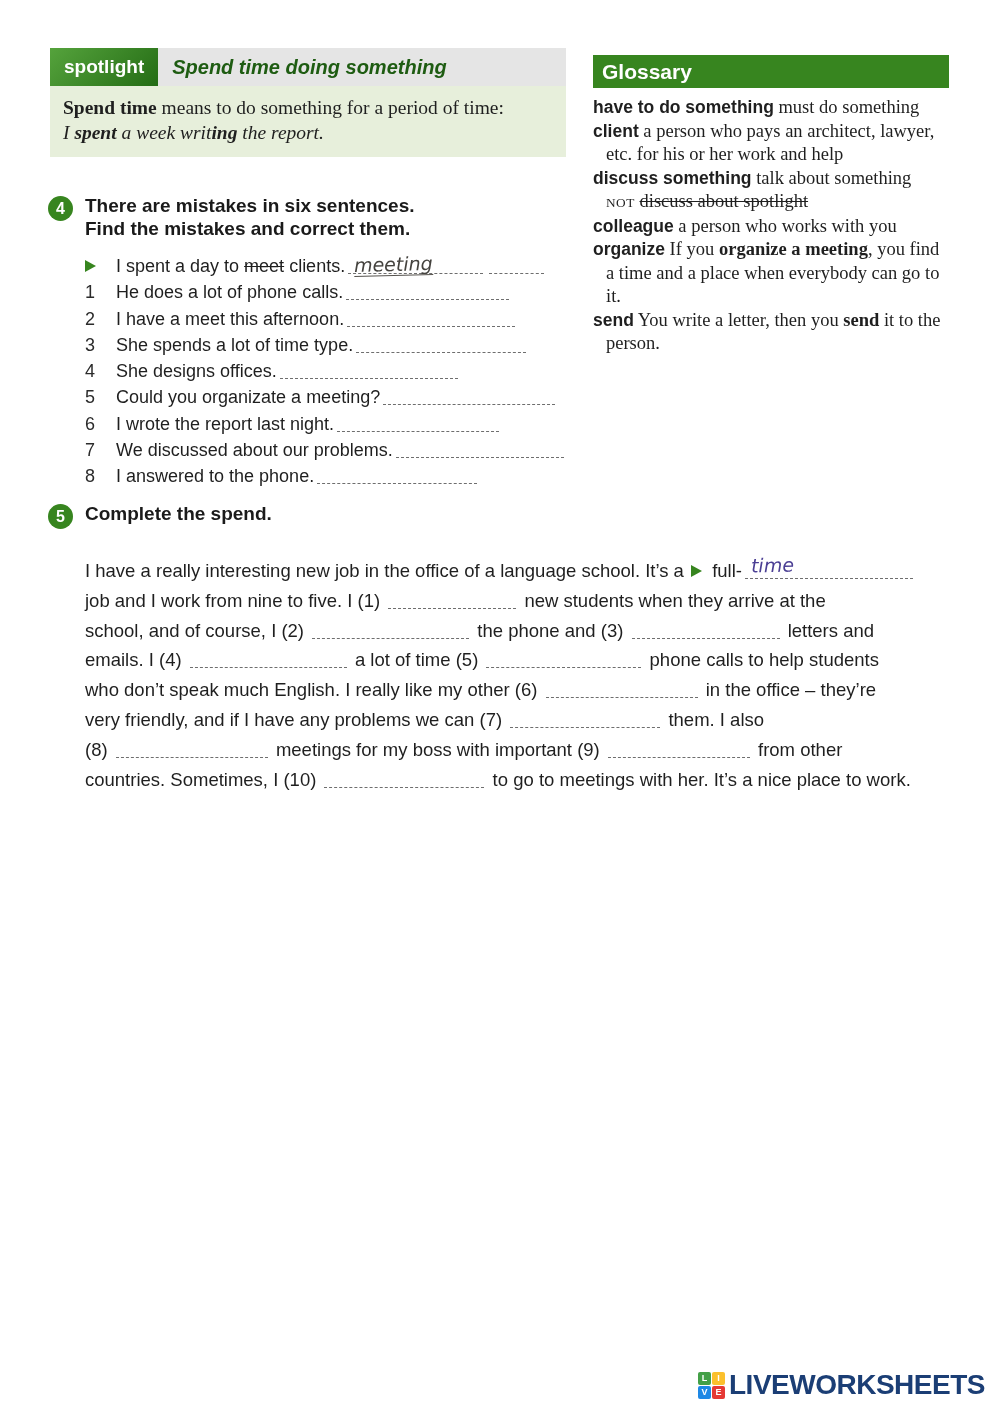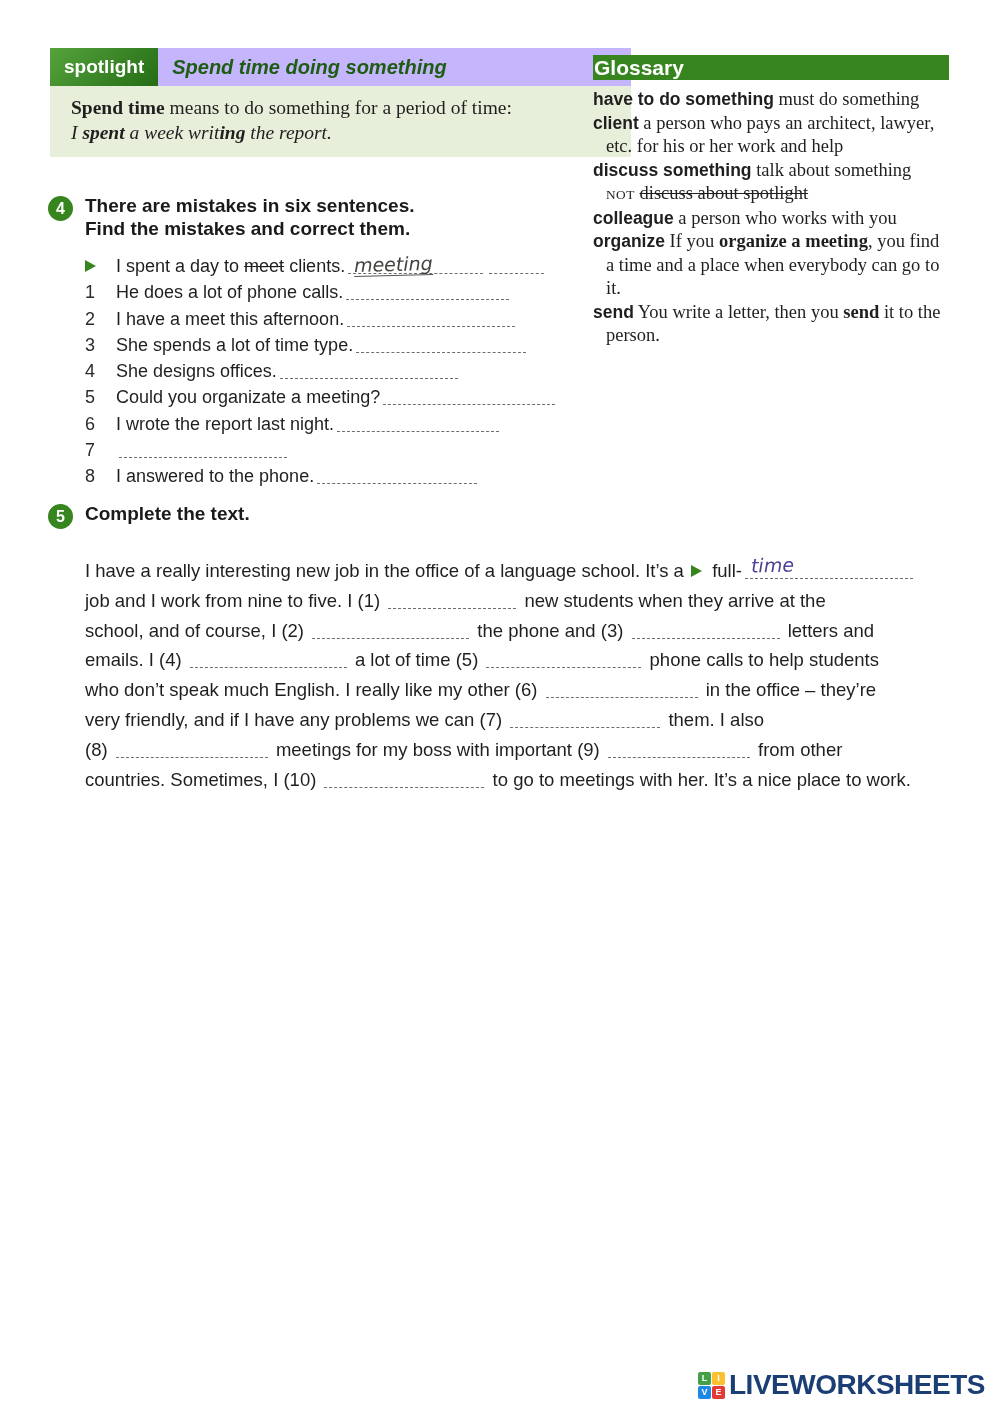--- a/index.html
+++ b/index.html
@@ -26,42 +26,42 @@
   }
   .hw{
     position:absolute;left:6px;bottom:-3px;white-space:nowrap;
     font-family:"DejaVu Sans", sans-serif;font-style:italic;
     font-size:19px;transform:rotate(-1.5deg);
   }
   .ink-dark{color:#44423e;border-bottom:1.5px solid #55524d;}
   .ink-purple{color:#4b3f94;}
 
   
-  .spotlight{position:absolute;left:50px;top:48px;width:581px;}
+  .spotlight{position:absolute;left:50px;top:48px;width:516px;}
   .sp-head{display:flex;height:38px;}
   .sp-tab{
     background:linear-gradient(135deg,#55a33c,#246c15);
     color:#ffffff;font-weight:bold;font-size:19px;
     display:flex;align-items:center;padding:0 14px;
   }
   .sp-title{
-    background:#c4b5fd;color:#1e5c12;font-weight:bold;font-style:italic;
+    background:#e5e5e5;color:#1e5c12;font-weight:bold;font-style:italic;
     font-size:20px;flex:1;display:flex;align-items:center;padding:0 14px;
   }
   .sp-body{
     background:#e7efdb;padding:9px 13px 12px 13px;
     font-family:"Liberation Serif", serif;font-size:19.5px;line-height:25px;
   }
-  .sp-line{white-space:nowrap;margin-left:8px;}
+  .sp-line{white-space:nowrap;}
 
   
   .glossary{position:absolute;left:593px;top:55px;width:356px;}
   .gl-head{
     background:#37851f;color:#ffffff;font-size:21px;font-weight:bold;
-    height:25px;display:flex;align-items:center;padding-left:1px;
+    height:33px;display:flex;align-items:center;padding-left:9px;
   }
   .gl-body{
     margin-top:8px;font-family:"Liberation Serif", serif;
     font-size:18.5px;line-height:23.5px;
   }
   .gl-entry{padding-left:13px;text-indent:-13px;}
   .gl-term{
     font-family:"Liberation Sans", sans-serif;font-weight:bold;
     font-size:17.5px;
   }
@@ -166,33 +166,34 @@
         <span>Could you organizate a meeting?</span>
         <span class="blank" style="width: 172px;"></span>
       </div>
       <div class="ex-row">
         <span class="ex-marker">6</span>
         <span>I wrote the report last night.</span>
         <span class="blank" style="width: 162px;"></span>
       </div>
       <div class="ex-row">
         <span class="ex-marker">7</span>
+        <span>We discussed about our problems.</span>
         <span class="blank" style="width: 168px;"></span>
       </div>
       <div class="ex-row">
         <span class="ex-marker">8</span>
         <span>I answered to the phone.</span>
         <span class="blank" style="width: 160px;"></span>
       </div>
     </div>
 </section>
 
 <section class="exercise ex5">
   <div class="num-circle">5</div>
-  <div class="ex-head">Complete the text.</div>
+  <div class="ex-head">Complete the spend.</div>
   <div class="ex-text" id="ex5-text">
       <div class="tx-line">I have a really interesting new job in the office of a language school. It’s a <span class="tri"></span> full-<span class="blank" style="width: 168px;"><span class="hw ink-purple">time</span></span></div>
       <div class="tx-line">job and I work from nine to five. I (1) <span class="blank" style="width: 128px;"></span> new students when they arrive at the</div>
       <div class="tx-line">school, and of course, I (2) <span class="blank" style="width: 157px;"></span> the phone and (3) <span class="blank" style="width: 148px;"></span> letters and</div>
       <div class="tx-line">emails. I (4) <span class="blank" style="width: 157px;"></span> a lot of time (5) <span class="blank" style="width: 155px;"></span> phone calls to help students</div>
       <div class="tx-line">who don’t speak much English. I really like my other (6) <span class="blank" style="width: 152px;"></span> in the office – they’re</div>
       <div class="tx-line">very friendly, and if I have any problems we can (7) <span class="blank" style="width: 150px;"></span> them. I also</div>
       <div class="tx-line">(8) <span class="blank" style="width: 152px;"></span> meetings for my boss with important (9) <span class="blank" style="width: 142px;"></span> from other</div>
       <div class="tx-line">countries. Sometimes, I (10) <span class="blank" style="width: 160px;"></span> to go to meetings with her. It’s a nice place to work.</div>
     </div>

